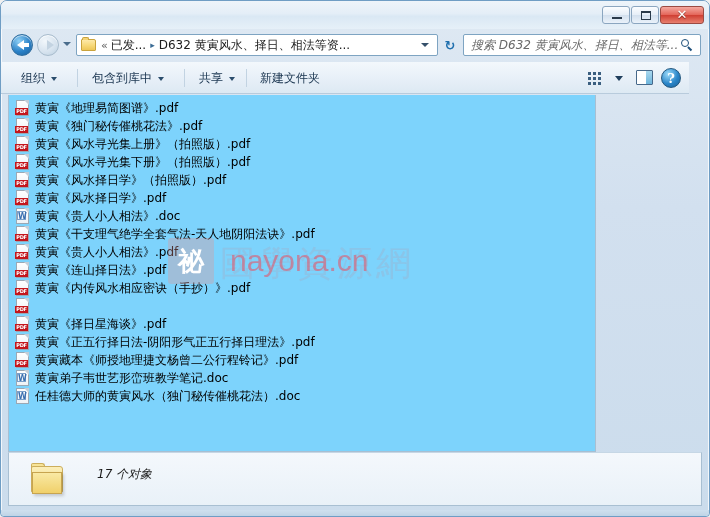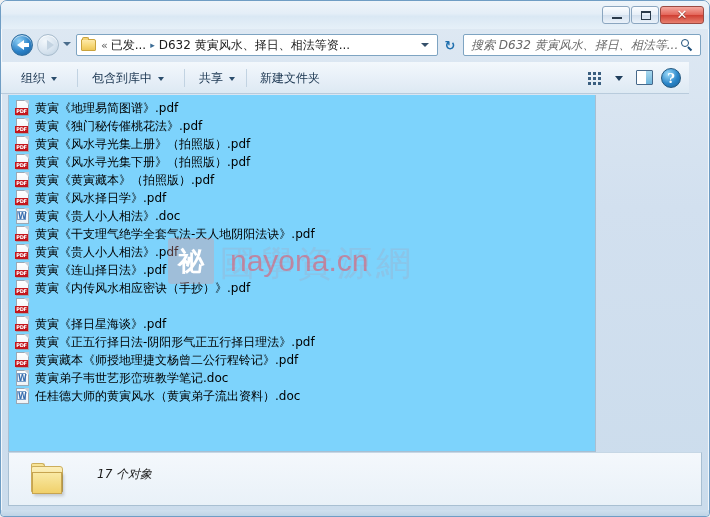--- a/index.html
+++ b/index.html
@@ -650,21 +650,21 @@
             <span class="tag">PDF</span>
           </span>
           <span class="fname">黄寅《风水寻光集下册》（拍照版）.pdf</span>
         </div>
         <div class="row">
           <span class="ico pdf">
             <span class="page"></span>
             <span class="fold"></span>
             <span class="tag">PDF</span>
           </span>
-          <span class="fname">黄寅《黄寅藏本》（拍照版）.pdf</span>
+          <span class="fname">黄寅《风水择日学》（拍照版）.pdf</span>
         </div>
         <div class="row">
           <span class="ico pdf">
             <span class="page"></span>
             <span class="fold"></span>
             <span class="tag">PDF</span>
           </span>
           <span class="fname">黄寅《风水择日学》.pdf</span>
         </div>
         <div class="row">
@@ -745,21 +745,21 @@
             <span class="wmark">W</span>
           </span>
           <span class="fname">黄寅弟子韦世艺形峦班教学笔记.doc</span>
         </div>
         <div class="row">
           <span class="ico doc">
             <span class="page"></span>
             <span class="fold"></span>
             <span class="wmark">W</span>
           </span>
-          <span class="fname">任桂德大师的黄寅风水（黄寅弟子流出资料）.doc</span>
+          <span class="fname">任桂德大师的黄寅风水（独门秘传催桃花法）.doc</span>
         </div>
       </div>
   </div>
 
   <div class="watermark">
     <div class="wm-badge">祕</div>
     <div class="wm-cn">國學資源網</div>
     <div class="wm-en">nayona.cn</div>
   </div>
 

